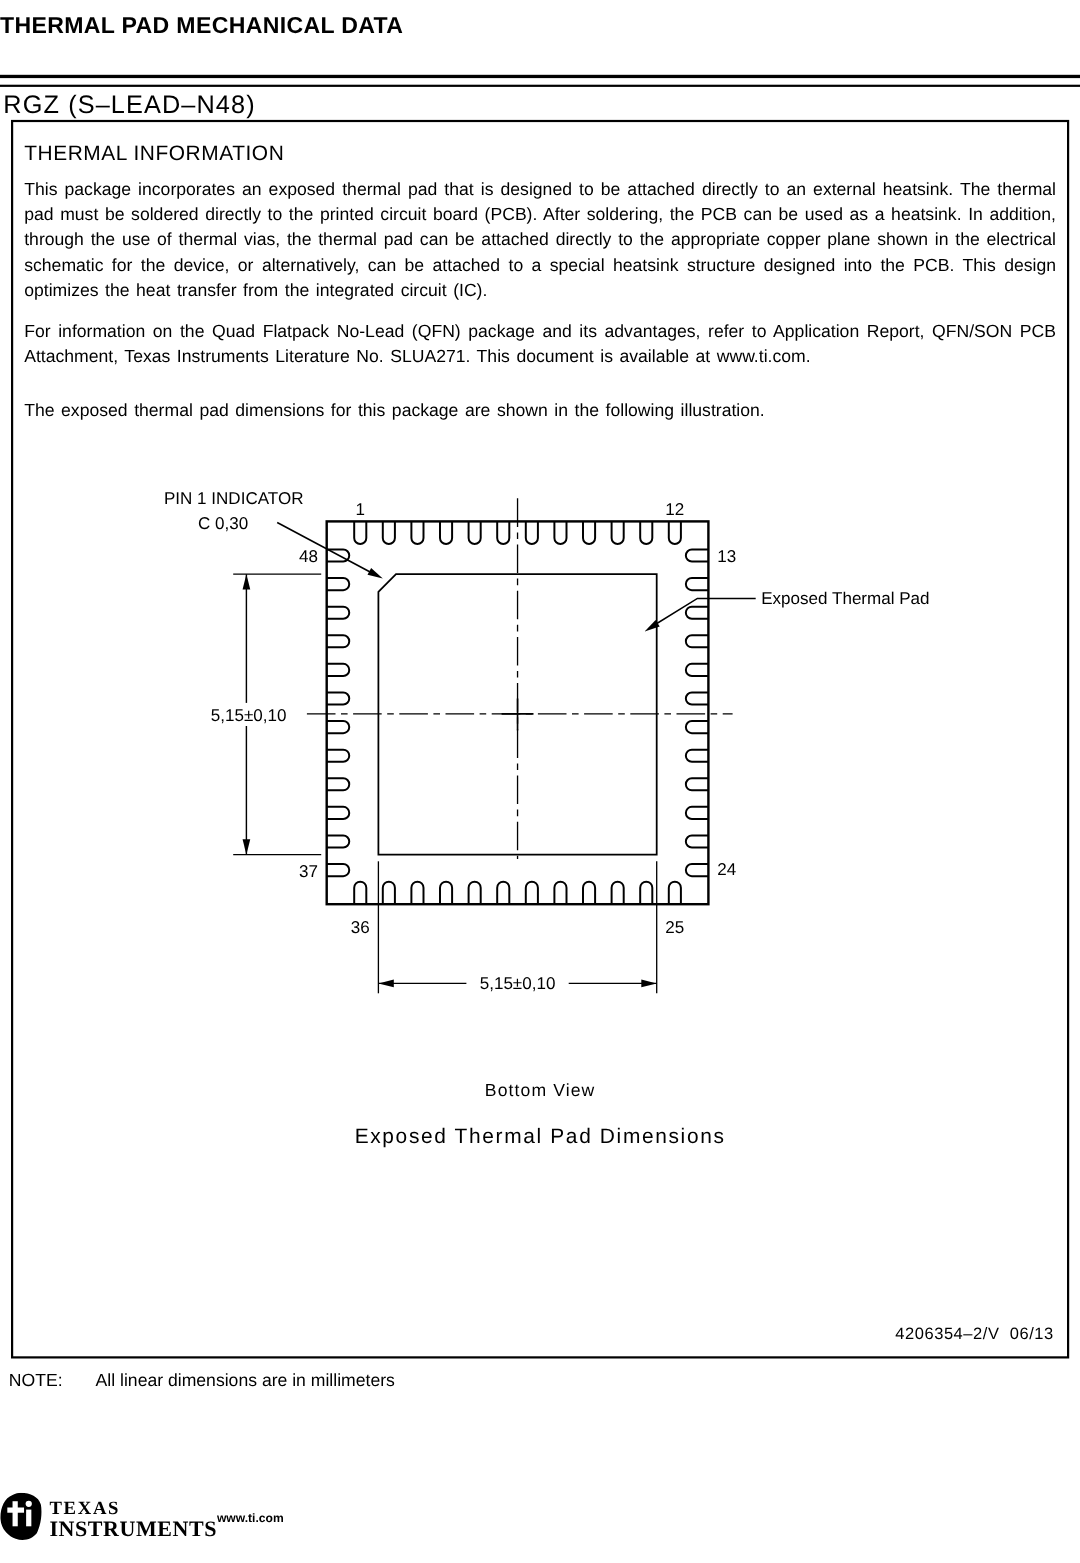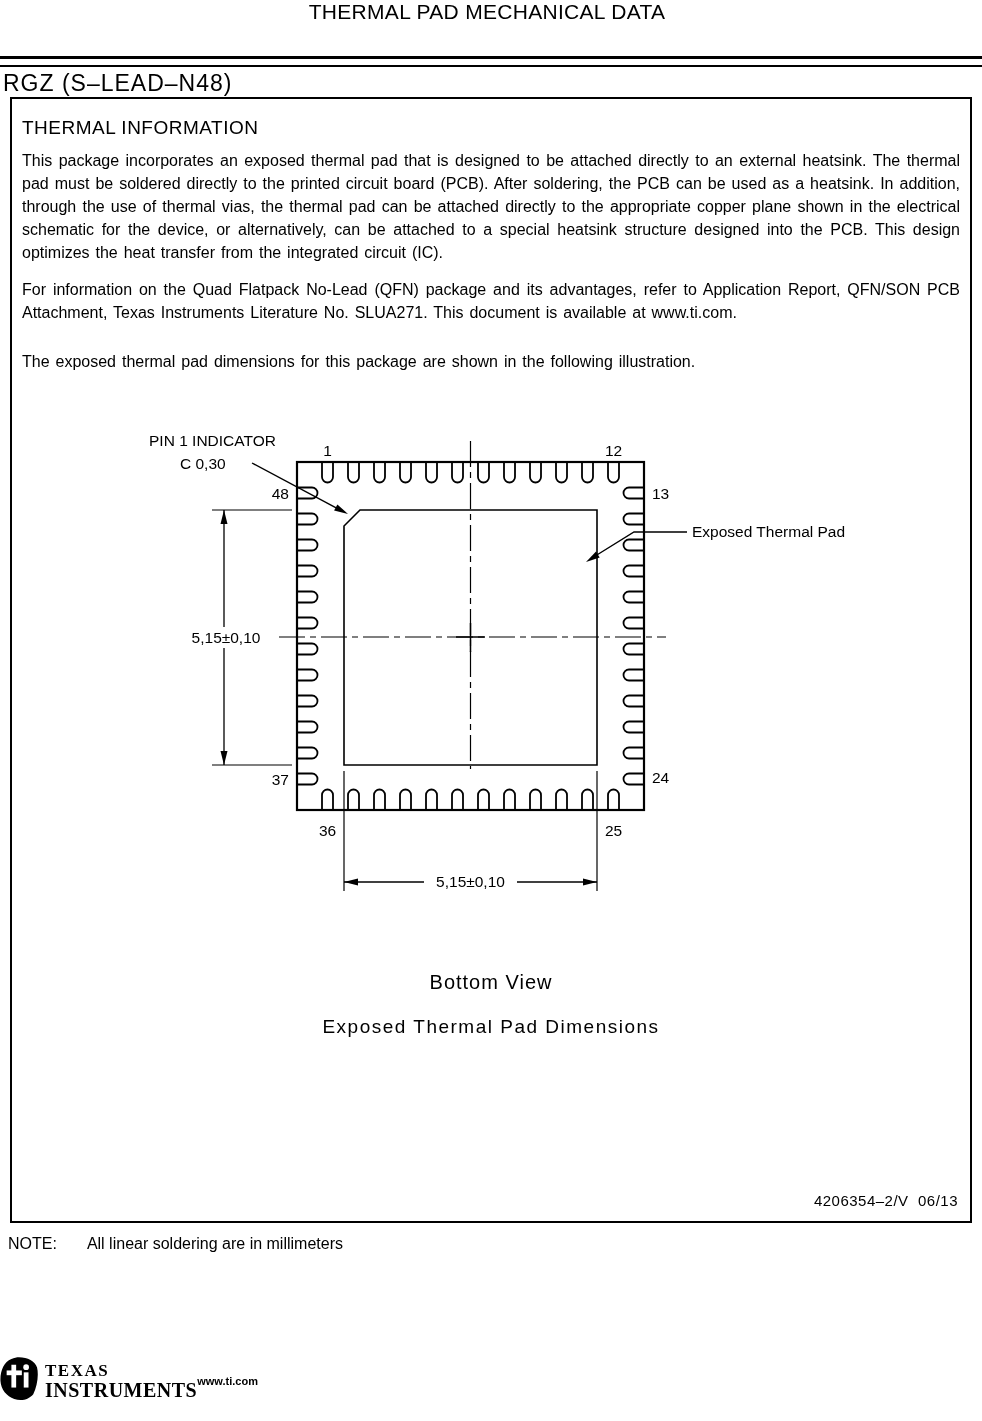--- a/index.html
+++ b/index.html
@@ -1,41 +1,41 @@
 <!DOCTYPE html>
 <html><head>
 <meta charset="utf-8">
 <style>
   html,body { margin:0; padding:0; background:#fff; }
   .page {
     width:982px; height:1421px; position:relative; background:#ffffff; color:#000;
     font-family:"Liberation Sans", sans-serif; overflow:hidden;
   }
   .doc-title {
-    padding-right:8px; text-align:center;
-    font-size:21px; font-weight:normal; letter-spacing:0.3px;
+    padding-top:12px; padding-right:8px; text-align:left;
+    font-size:21px; font-weight:bold; letter-spacing:0.3px;
   }
   .double-rule { margin-top:32px; height:6px; border-top:3px solid #000; border-bottom:2px solid #000; }
   .subheader {
     display:flex; justify-content:space-between; align-items:baseline;
     margin-top:3px; padding:0 3px; font-size:23px;
   }
   .subheader .sh-left  { letter-spacing:1px; }
   .subheader .sh-right { letter-spacing:2.5px; }
   .main-box {
     position:relative; margin:0 10px 0; height:1126px; box-sizing:border-box;
     border:2.5px solid #000; padding:16px 10px;
   }
   .ti-heading { font-size:19px; font-weight:normal; letter-spacing:0.5px; margin:2px 0 10px; }
   .body-text { font-size:16px; line-height:23px; text-align:justify; margin:0 0 14px; word-spacing:1.5px; }
   .body-text.p2 { margin-bottom:26px; }
   .body-text.p3 { margin-bottom:0; text-align:left; }
   .figure-svg { display:block; margin:46px 0 0 112px; }
   .fig-text { font-family:"Liberation Sans", sans-serif; font-size:15.5px; fill:#000; }
-  .bottom-view { text-align:center; margin-top:72px; font-size:20px; letter-spacing:1px; }
+  .bottom-view { text-align:center; margin-top:72px; font-size:16px; letter-spacing:1px; }
   .fig-caption { text-align:center; margin-top:22px; font-size:19px; letter-spacing:1.5px; }
   .doc-code { position:absolute; right:12px; bottom:12px; font-size:15px; letter-spacing:0.5px; white-space:pre; }
   .note-line { margin:12px 0 0 8px; font-size:16px; }
   .note-label { display:inline-block; margin-right:30px; }
   .footer { position:absolute; left:0; right:0; bottom:20px; display:flex; flex-direction:row; align-items:center; }
   .logo-row { display:flex; align-items:flex-end; gap:7px; }
   .brand { font-family:"Liberation Serif", serif; font-weight:bold; line-height:1.05; }
   .brand-top { font-size:17px; letter-spacing:1.5px; }
   .brand-bottom { font-size:20px; letter-spacing:0.5px; }
   .ti-url { font-size:11px; font-weight:bold; margin-top:3px; }
@@ -185,21 +185,21 @@
         <text class="fig-text" x="479.5" y="417" text-anchor="middle">25</text>
       </g>
     </svg>
 
     <div class="bottom-view">Bottom View</div>
     <div class="fig-caption">Exposed Thermal Pad Dimensions</div>
     <div class="doc-code">4206354–2/V  06/13</div>
   </div>
 
   <div class="note-line">
-    <span class="note-label">NOTE:</span><span>All linear soldering are in millimeters</span>
+    <span class="note-label">NOTE:</span><span>All linear dimensions are in millimeters</span>
   </div>
 
   <div class="footer">
     <div class="logo-row">
       <svg width="38" height="44" viewBox="0 0 40 46">
         <path d="M20 0 C29 0 37 4 39 11 C41 19 39 31 35 39 C31 44 23 47 15 44 C7 41 1 34 0.5 25 C0 15 4 5 12 2 C15 0.7 17.5 0 20 0 Z" fill="#000"></path>
         <rect x="12" y="8" width="5" height="24" fill="#fff"></rect>
         <rect x="7" y="14" width="16" height="5" fill="#fff"></rect>
         <rect x="25" y="16" width="5" height="16" fill="#fff"></rect>
         <circle cx="27.5" cy="10.5" r="3" fill="#fff"></circle>

